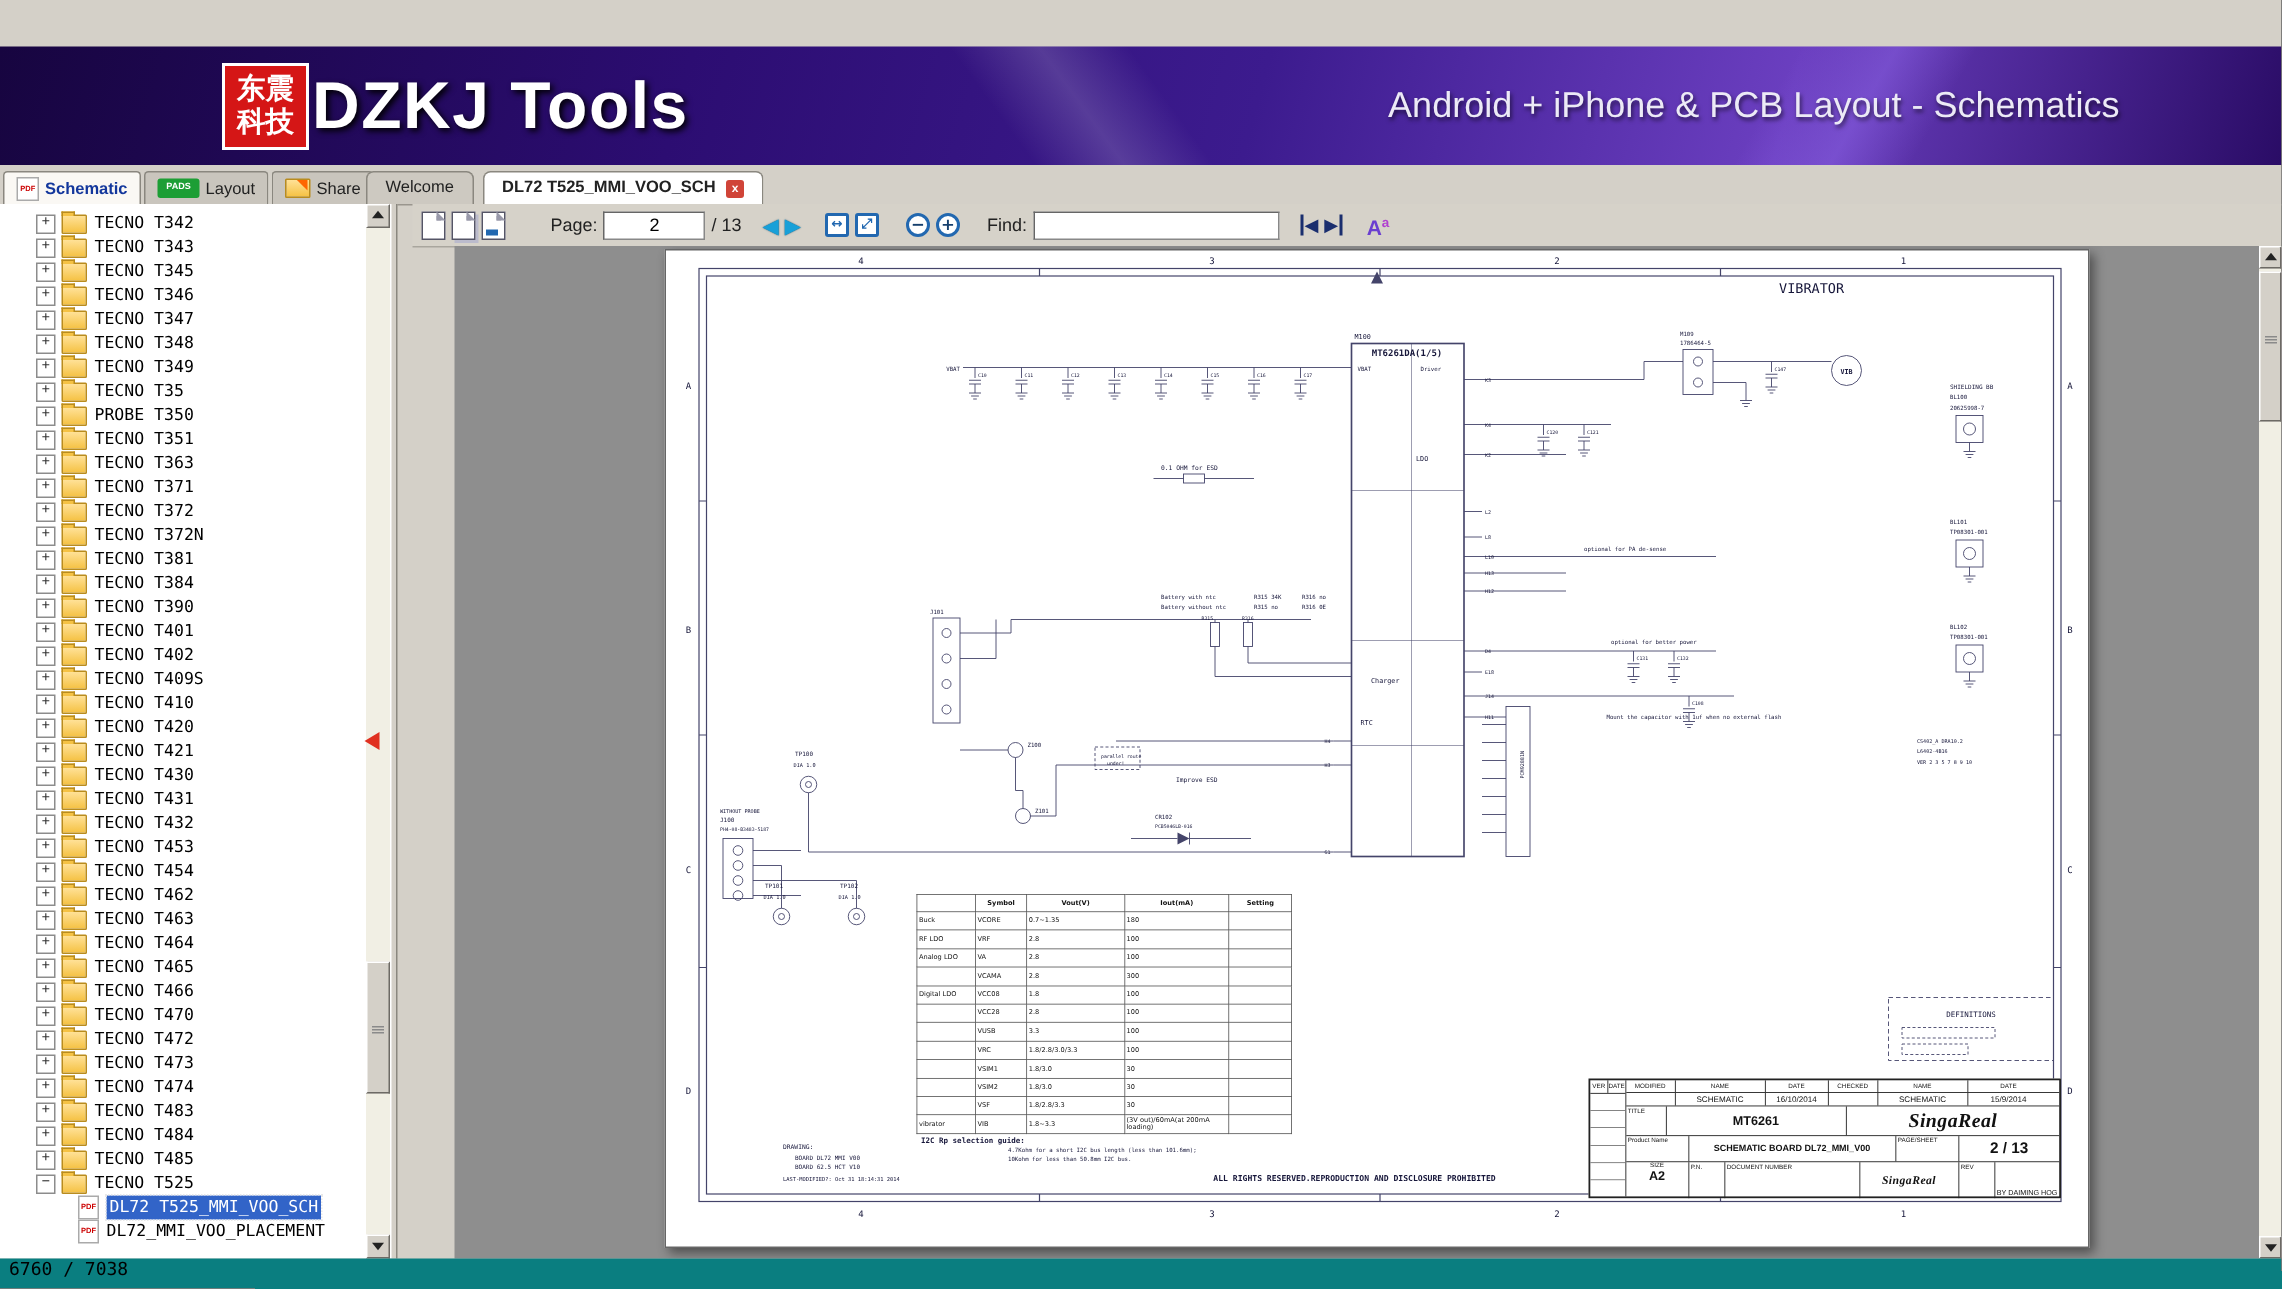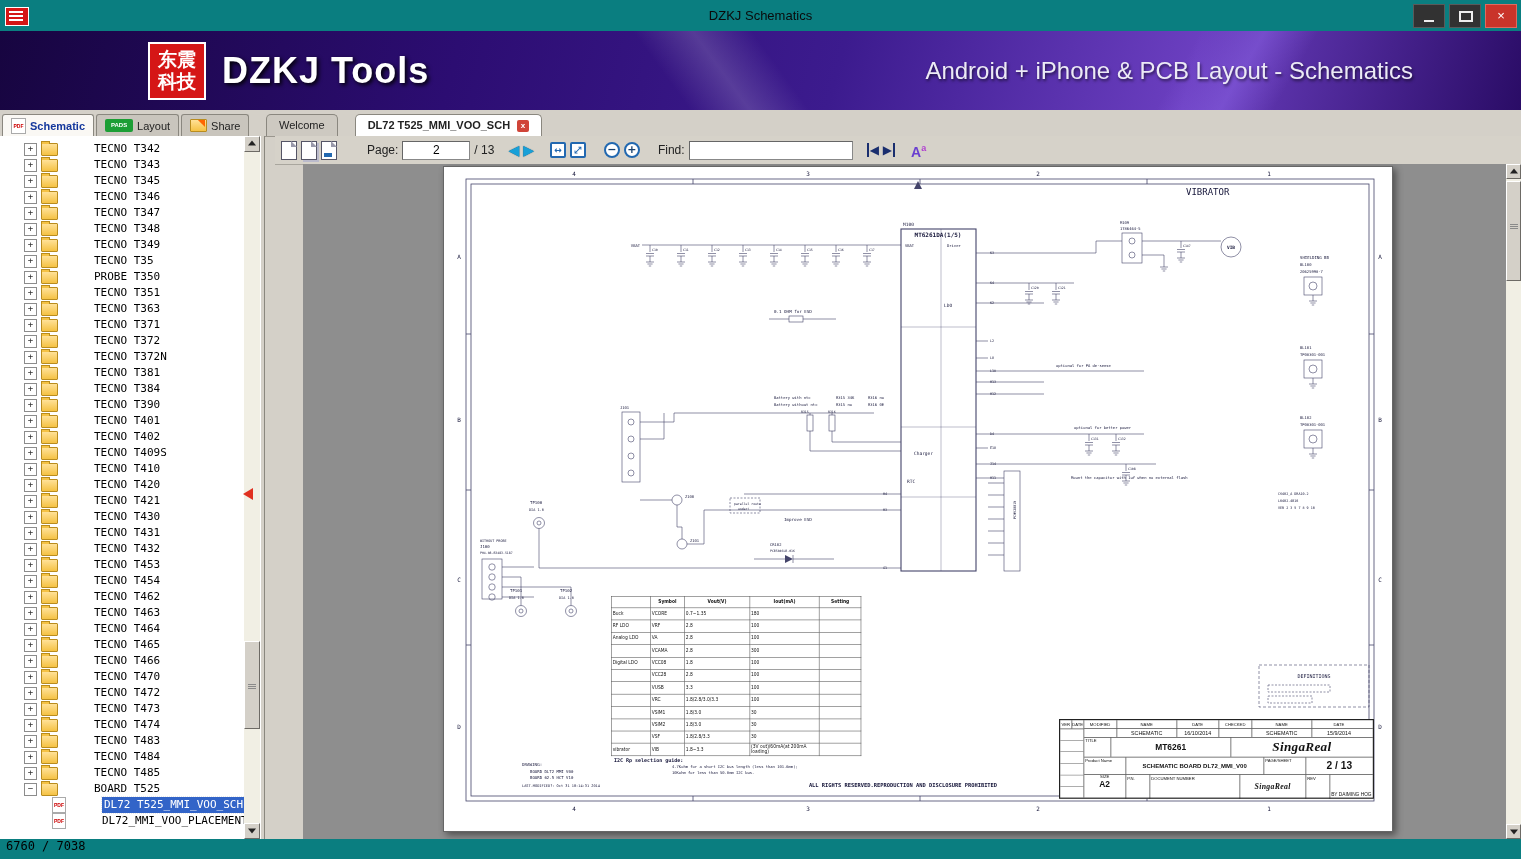--- a/index.html
+++ b/index.html
@@ -12,46 +12,46 @@
   .winbtns{position:absolute;right:4px;top:4px;display:flex;gap:4px;}
   .wbtn{width:30px;height:22px;background:#323232;border:1px solid #5a5a5a;position:relative;cursor:pointer;}
   .wbtn.w-close{background:#c9342a;border-color:#e06a60;color:#fff;font-size:13px;line-height:22px;text-align:center;}
   .wbtn.w-min::after{content:"";position:absolute;left:10px;bottom:5px;width:10px;height:2px;background:#eee;}
   .wbtn.w-max::after{content:"";position:absolute;left:9px;top:6px;width:10px;height:7px;border:2px solid #eee;}
   
   .banner{position:absolute;top:31px;left:0;right:0;height:79px;background:linear-gradient(105deg,#170540 0%,#2c0d72 30%,#3c1b8e 55%,#6b3fc0 78%,#2a0c66 100%);display:flex;align-items:center;overflow:hidden;}
   .banner::before{content:"";position:absolute;left:30%;top:-60px;width:560px;height:240px;background:linear-gradient(60deg,transparent 42%,rgba(255,255,255,.16) 50%,transparent 58%);transform:rotate(-6deg);}
   .banner::after{content:"";position:absolute;right:6%;top:-40px;width:420px;height:200px;background:linear-gradient(120deg,transparent 40%,rgba(160,120,255,.35) 52%,transparent 62%);}
   .dzlogo{width:58px;height:58px;margin-left:148px;background:#d51616;box-shadow:inset 0 0 0 2px #fff;display:flex;flex-direction:column;align-items:center;justify-content:center;color:#fff;font-weight:bold;font-size:19px;line-height:22px;z-index:1;}
-  .brand{margin-left:16px;font-size:36px;font-weight:bold;color:#fff;letter-spacing:1px;text-shadow:2px 2px 4px #000;z-index:1;}
+  .brand{margin-left:2px;font-size:44px;font-weight:bold;color:#fff;letter-spacing:1px;text-shadow:2px 2px 4px #000;z-index:1;}
   .tagline{margin-left:auto;margin-right:108px;font-size:24px;color:#eceaf6;text-shadow:1px 2px 3px rgba(0,0,0,.6);z-index:1;white-space:nowrap;}
   
   .tabrow{position:absolute;top:110px;left:0;right:0;height:26px;background:#d4d0c8;border-bottom:1px solid #9a968e;}
   .atabs{position:absolute;left:2px;bottom:0;display:flex;gap:2px;}
   .atab{height:21px;padding:0 8px;display:flex;align-items:center;gap:4px;background:#c9c5bd;border:1px solid #8a877f;border-bottom:none;border-radius:3px 3px 0 0;font-size:11px;color:#222;cursor:pointer;}
   .atab.active{background:#faf8f4;color:#13379c;font-weight:bold;}
   .ipdf{display:inline-block;width:13px;height:14px;background:#fff;border:1px solid #aaa;color:#c00;font:bold 5px/14px "Liberation Sans",sans-serif;text-align:center;}
   .ipads{display:inline-block;min-width:26px;height:13px;background:#1c9e35;color:#fff;font:bold 6px/13px "Liberation Sans",sans-serif;text-align:center;border-radius:2px;padding:0 1px;}
   .ishare{position:relative;display:inline-block;width:15px;height:11px;background:linear-gradient(#ffe197,#f5c244);border:1px solid #b98c1e;border-radius:1px;}
   .ishare::after{content:"";position:absolute;right:-4px;top:-5px;border:5px solid transparent;border-left-color:#f60;transform:rotate(-45deg);}
-  .dtabs{position:absolute;left:266px;bottom:0;display:flex;gap:17px;}
+  .dtabs{position:absolute;left:244px;bottom:0;display:flex;gap:6px;}
   .dtab{height:21px;padding:0 12px;background:#cdc9c1;border:1px solid #8a877f;border-bottom:none;border-radius:5px 5px 0 0;font:11px/21px "Liberation Sans",sans-serif;color:#222;cursor:pointer;display:flex;align-items:center;}
   .dtab.active{background:#fff;font-weight:bold;}
   .dclose{display:inline-block;width:12px;height:12px;margin-left:7px;background:#d04438;color:#fff;font:bold 8px/12px "Liberation Sans",sans-serif;text-align:center;border-radius:2px;cursor:pointer;}
   
   .workspace{position:absolute;top:136px;left:0;right:0;bottom:20px;}
   .sidebar{position:absolute;left:0;top:0;bottom:0;width:260px;background:#fff;border-right:1px solid #9a968e;}
   .tree{position:absolute;left:0;top:0;right:16px;bottom:0;overflow:hidden;padding-top:5px;}
   .trow{display:flex;align-items:center;height:16px;padding-left:24px;white-space:nowrap;cursor:pointer;}
   .trow.doc{padding-left:52px;}
   .texp{flex:0 0 auto;width:11px;height:11px;border:1px solid #8c8c8c;background:#fff;font:9px/9px "DejaVu Sans Mono",monospace;text-align:center;margin-right:4px;color:#333;}
   .tfold{flex:0 0 auto;width:15px;height:11px;background:linear-gradient(#ffe197,#f5c244);border:1px solid #b98c1e;border-radius:1px;margin-right:5px;position:relative;}
   .tfold::before{content:"";position:absolute;top:-3px;left:-1px;width:7px;height:2px;background:#f5c244;border:1px solid #b98c1e;border-bottom:none;}
   .tpdf{flex:0 0 auto;width:12px;height:14px;background:#fff;border:1px solid #aaa;color:#c00;font:bold 5px/14px "Liberation Sans",sans-serif;text-align:center;margin-right:5px;}
-  .tlab{font:11px/16px "DejaVu Sans Mono",monospace;color:#000;margin-left:31px;}
+  .tlab{font:11px/16px "DejaVu Sans Mono",monospace;color:#000;}
   .trow.sel .tlab{background:#3264c8;color:#fff;outline:1px dotted #e8e8e8;padding:0 2px;}
   .redtri{position:absolute;left:243px;top:352px;width:0;height:0;border-top:6px solid transparent;border-bottom:6px solid transparent;border-right:10px solid #e03020;z-index:5;}
   
   .sb{position:absolute;background:#f1efe4;}
   .sb-v{width:16px;}
   .sbbtn{position:absolute;left:0;width:100%;height:16px;background:#d4d0c8;border:1px solid;border-color:#fff #6d6a65 #6d6a65 #fff;box-sizing:border-box;cursor:pointer;}
   .sbbtn::after{content:"";position:absolute;left:50%;top:50%;transform:translate(-50%,-50%);border:4px solid transparent;}
   .sbbtn.up::after{border-bottom:5px solid #222;margin-top:-3px;}
   .sbbtn.down::after{border-top:5px solid #222;margin-top:2px;}
   .sbthumb{position:absolute;left:0;width:100%;background:#d4d0c8;border:1px solid;border-color:#fff #6d6a65 #6d6a65 #fff;box-sizing:border-box;cursor:grab;}
@@ -130,29 +130,20 @@
   
   .statusbar{position:absolute;left:0;right:0;bottom:0;height:20px;background:#0a7e80;}
   .stleft{position:absolute;left:6px;top:0;height:20px;line-height:20px;font:12px "DejaVu Sans Mono",monospace;color:#000;}
   .stright{position:absolute;right:0;top:0;bottom:0;width:345px;background:#000;color:#fff;display:flex;align-items:center;justify-content:flex-end;padding-right:8px;box-sizing:border-box;font:12px "DejaVu Sans Mono",monospace;}
 </style>
 </head>
 <body>
 
 <div class="app">
 
-  <div class="titlebar">
-    <div class="aicon"></div>
-    <div class="wtitle">DZKJ Schematics</div>
-    <div class="winbtns">
-      <div class="wbtn w-min"></div>
-      <div class="wbtn w-max"></div>
-      <div class="wbtn w-close">×</div>
-    </div>
-  </div>
 
   <div class="banner">
     <div class="dzlogo">
       <span>东震</span>
       <span>科技</span>
     </div>
     <div class="brand">DZKJ Tools</div>
     <div class="tagline">Android + iPhone &amp; PCB Layout - Schematics</div>
   </div>
 
@@ -382,21 +373,21 @@
             <span class="tlab">TECNO T484</span>
           </div>
           <div class="trow">
             <span class="texp">+</span>
             <span class="tfold"></span>
             <span class="tlab">TECNO T485</span>
           </div>
           <div class="trow">
             <span class="texp">−</span>
             <span class="tfold"></span>
-            <span class="tlab">BOARD T525</span>
+            <span class="tlab">TECNO T525</span>
           </div>
           <div class="trow doc sel">
             <span class="tpdf">PDF</span>
             <span class="tlab">DL72 T525_MMI_VOO_SCH</span>
           </div>
           <div class="trow doc">
             <span class="tpdf">PDF</span>
             <span class="tlab">DL72_MMI_VOO_PLACEMENT</span>
           </div>
         </div>

